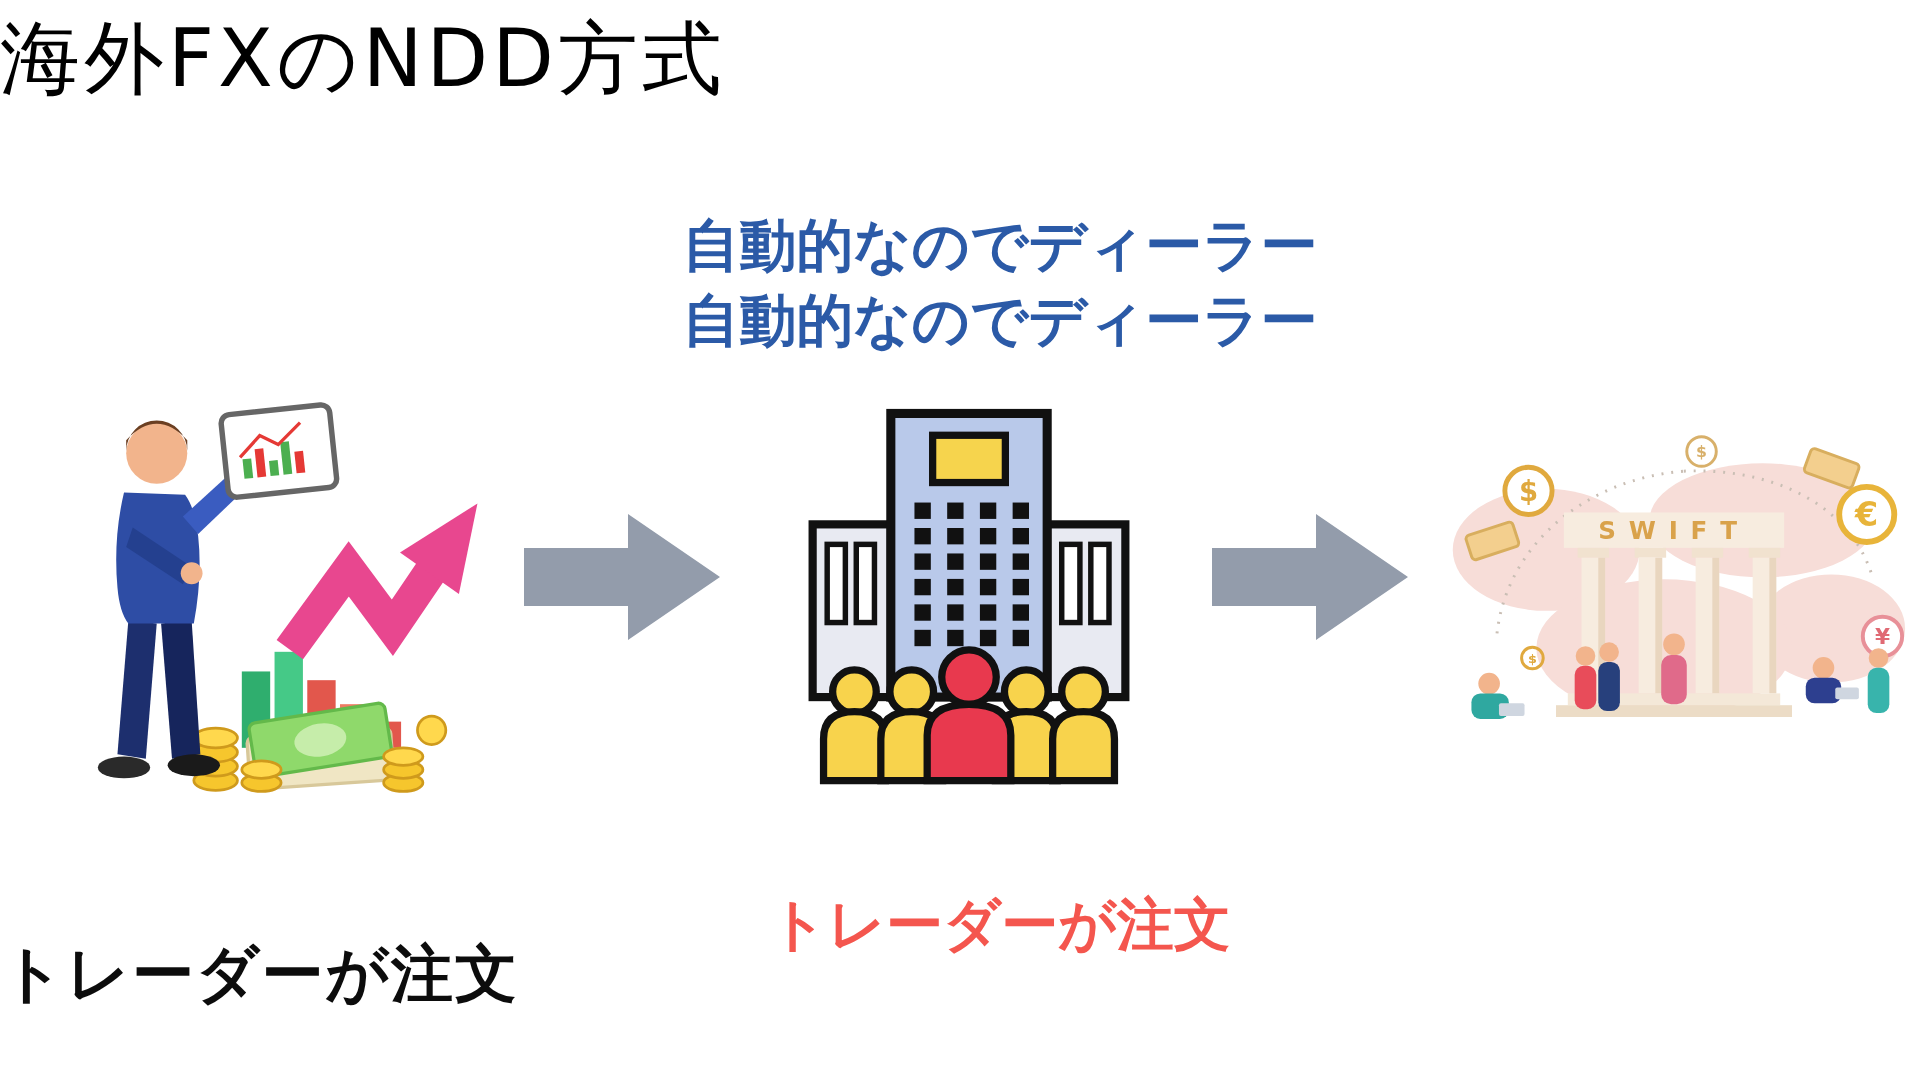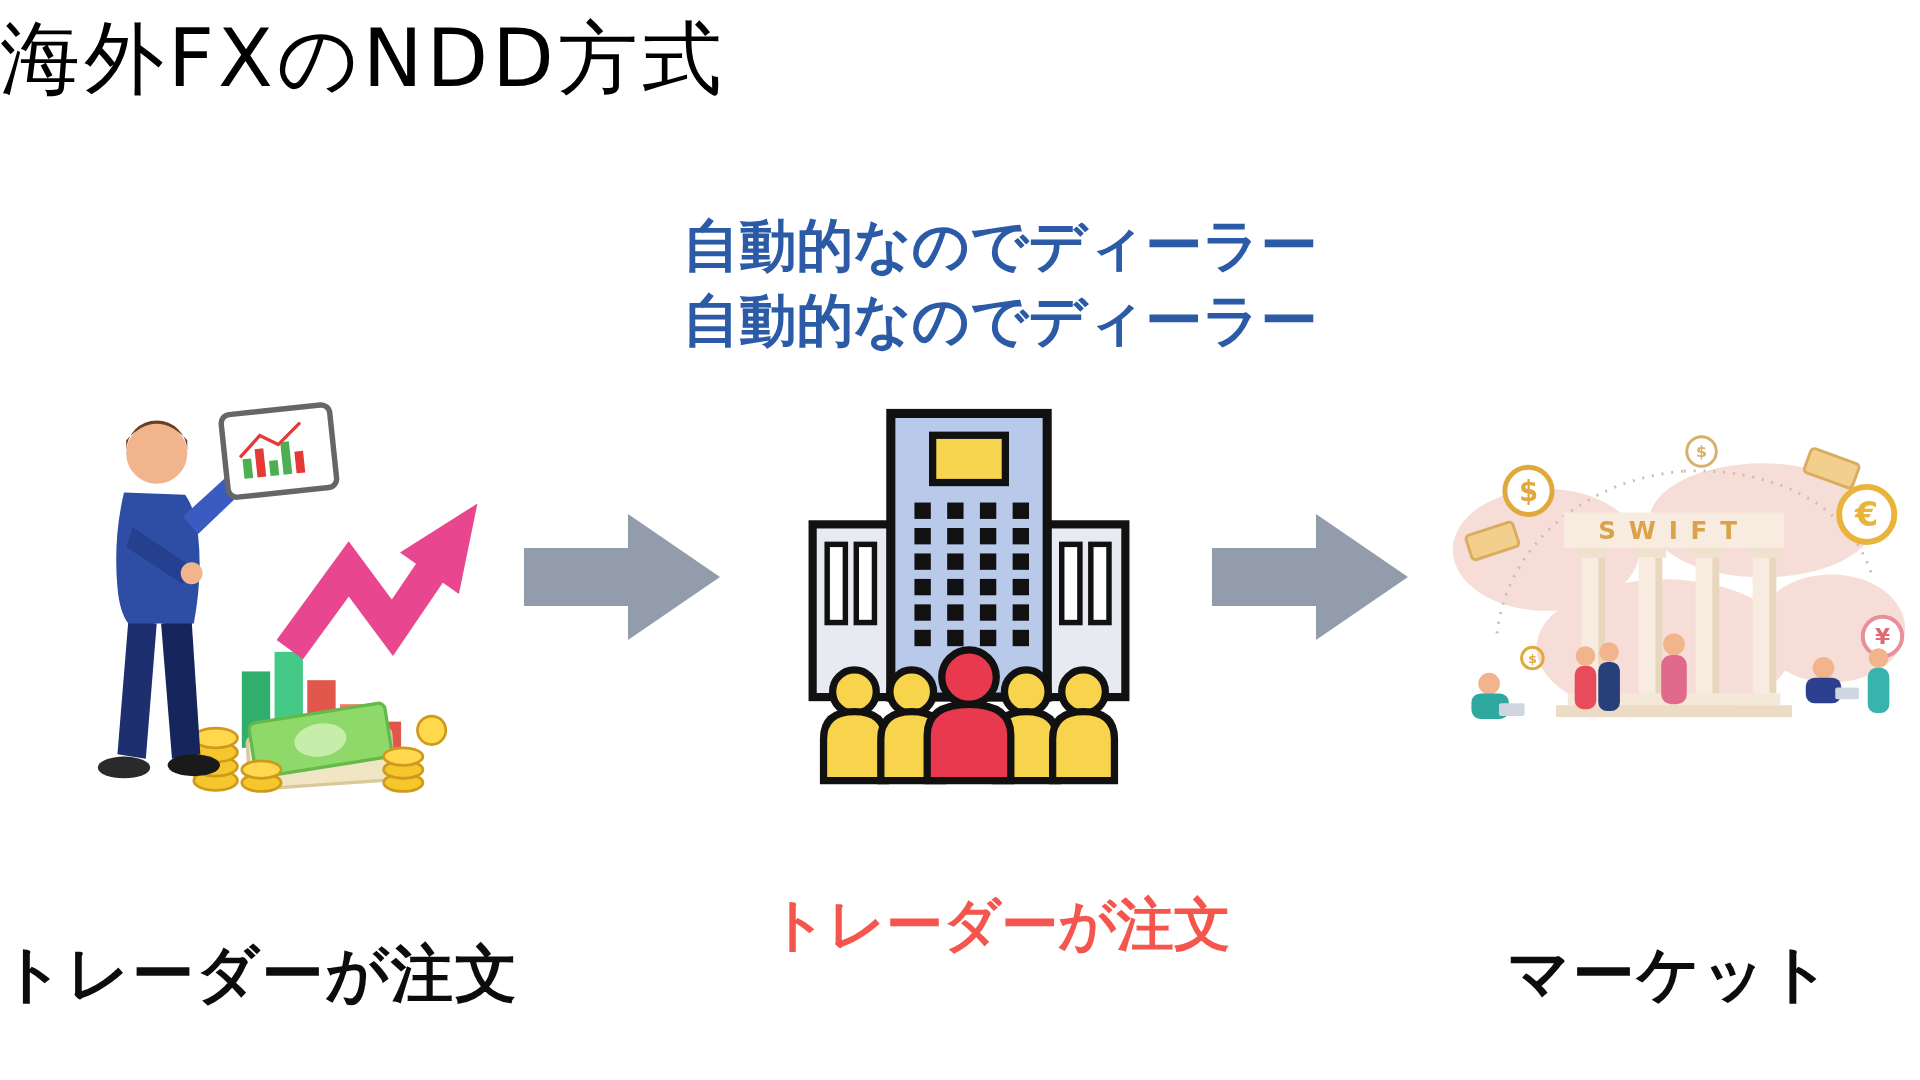--- a/index.html
+++ b/index.html
@@ -256,15 +256,14 @@
       </g>
     </svg>
   </div>
 
   <div class="end-label trader">トレーダーが注文</div>
 
   <div class="note note-red">
     <div>トレーダーが注文</div>
   </div>
 
-  <div class="end-label market">マーケット</div>
 
 </div>
 
 </body></html>

